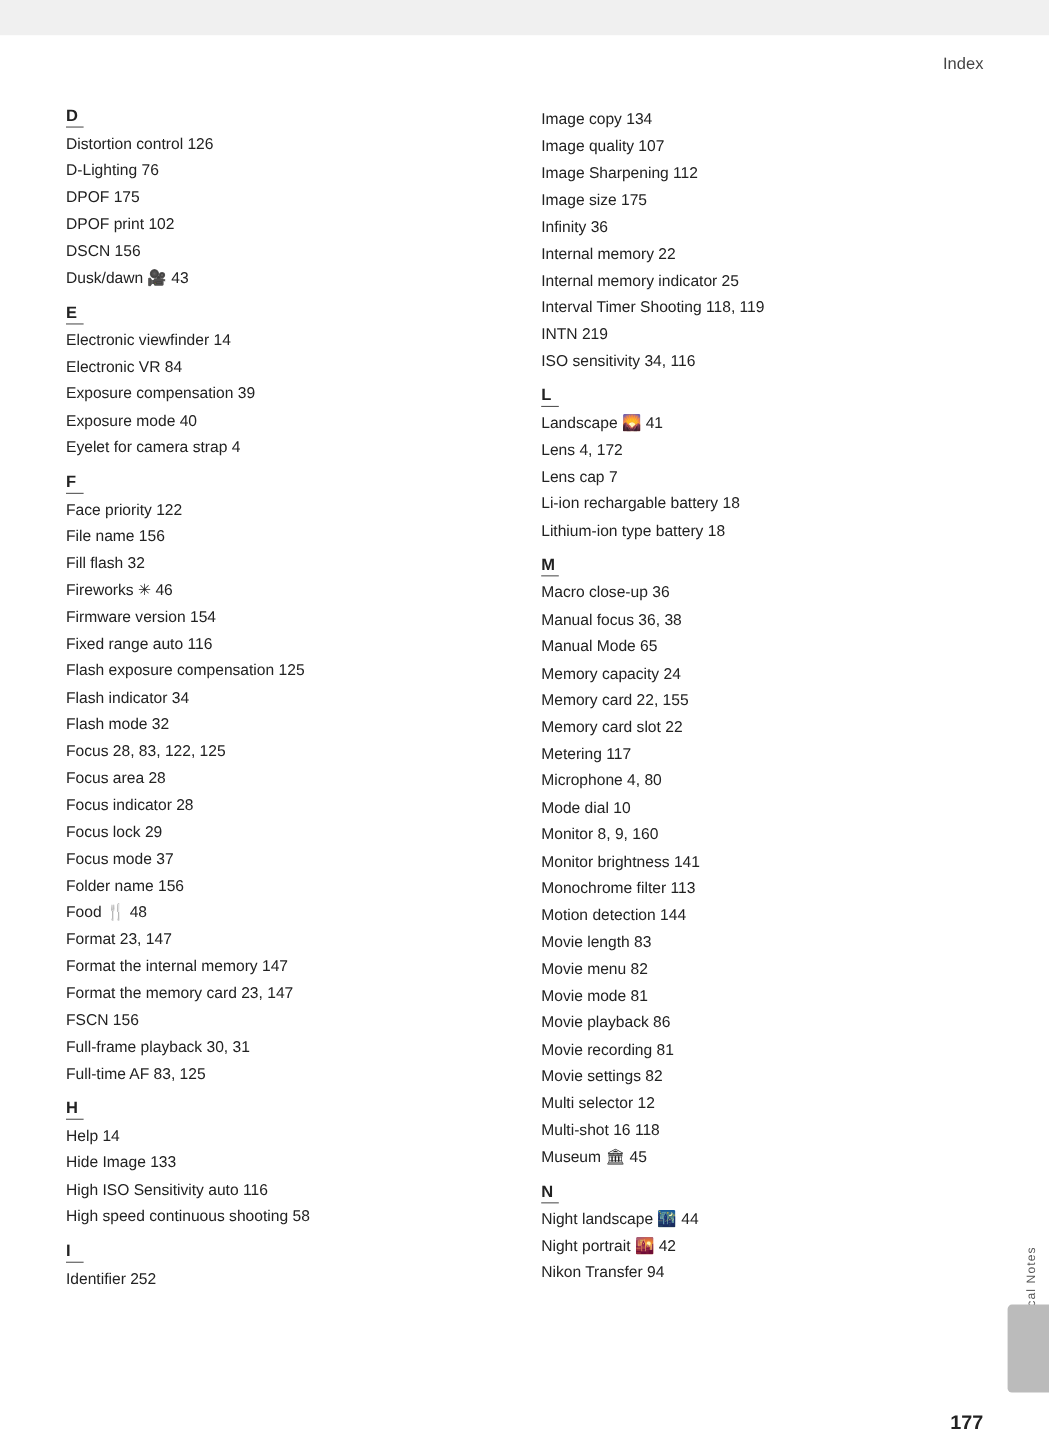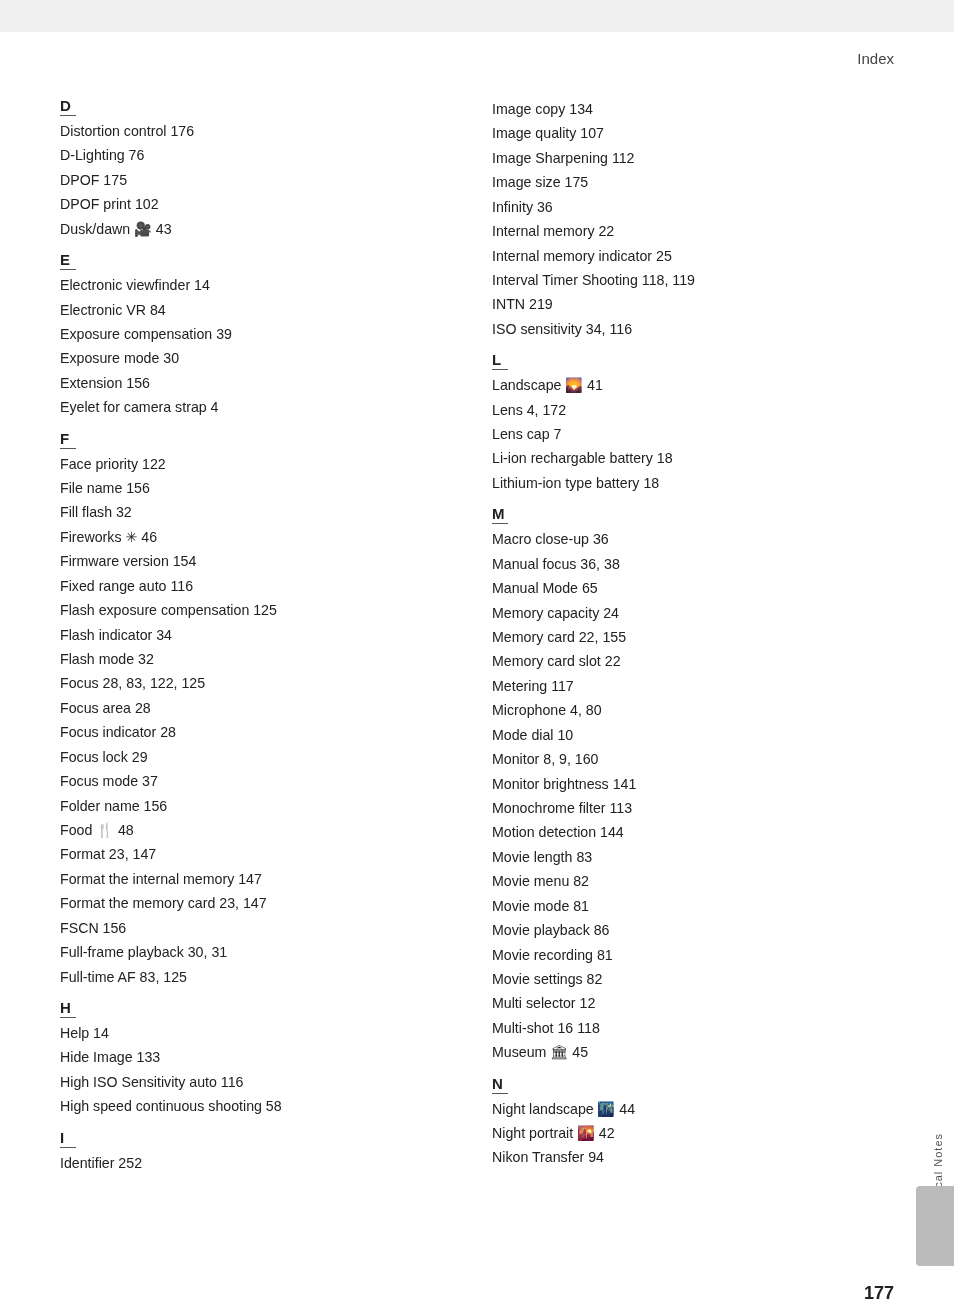--- a/index.html
+++ b/index.html
@@ -93,22 +93,22 @@
 
 <div class="page">
 
   <div class="header">
     <span class="header-title">Index</span>
   </div>
 
   <div class="content">
 
     <div class="col" id="left-col">
-        <div class="section"><div class="section-letter">D</div><div class="index-item">Distortion control 176</div><div class="index-item">D-Lighting 76</div><div class="index-item">DPOF 175</div><div class="index-item">DPOF print 102</div><div class="index-item">Dusk/dawn <span>🎥</span> 43</div></div>
-        <div class="section"><div class="section-letter">E</div><div class="index-item">Electronic viewfinder 14</div><div class="index-item">Electronic VR 84</div><div class="index-item">Exposure compensation 39</div><div class="index-item">Exposure mode 30</div><div class="index-item">Extension 156</div><div class="index-item">Eyelet for camera strap 4</div></div>
+        <div class="section"><div class="section-letter">D</div><div class="index-item">Distortion control 126</div><div class="index-item">D-Lighting 76</div><div class="index-item">DPOF 175</div><div class="index-item">DPOF print 102</div><div class="index-item">DSCN 156</div><div class="index-item">Dusk/dawn <span>🎥</span> 43</div></div>
+        <div class="section"><div class="section-letter">E</div><div class="index-item">Electronic viewfinder 14</div><div class="index-item">Electronic VR 84</div><div class="index-item">Exposure compensation 39</div><div class="index-item">Exposure mode 40</div><div class="index-item">Eyelet for camera strap 4</div></div>
         <div class="section"><div class="section-letter">F</div><div class="index-item">Face priority 122</div><div class="index-item">File name 156</div><div class="index-item">Fill flash 32</div><div class="index-item">Fireworks <span>✳</span> 46</div><div class="index-item">Firmware version 154</div><div class="index-item">Fixed range auto 116</div><div class="index-item">Flash exposure compensation 125</div><div class="index-item">Flash indicator 34</div><div class="index-item">Flash mode 32</div><div class="index-item">Focus 28, 83, 122, 125</div><div class="index-item">Focus area 28</div><div class="index-item">Focus indicator 28</div><div class="index-item">Focus lock 29</div><div class="index-item">Focus mode 37</div><div class="index-item">Folder name 156</div><div class="index-item">Food <span>🍴</span> 48</div><div class="index-item">Format 23, 147</div><div class="index-item">Format the internal memory 147</div><div class="index-item">Format the memory card 23, 147</div><div class="index-item">FSCN 156</div><div class="index-item">Full-frame playback 30, 31</div><div class="index-item">Full-time AF 83, 125</div></div>
         <div class="section"><div class="section-letter">H</div><div class="index-item">Help 14</div><div class="index-item">Hide Image 133</div><div class="index-item">High ISO Sensitivity auto 116</div><div class="index-item">High speed continuous shooting 58</div></div>
         <div class="section"><div class="section-letter">I</div><div class="index-item">Identifier 252</div></div>
       </div>
 
     <div class="col" id="right-col">
         <div class="section">
           <div class="index-item">Image copy 134</div>
           <div class="index-item">Image quality 107</div>
           <div class="index-item">Image Sharpening 112</div>

